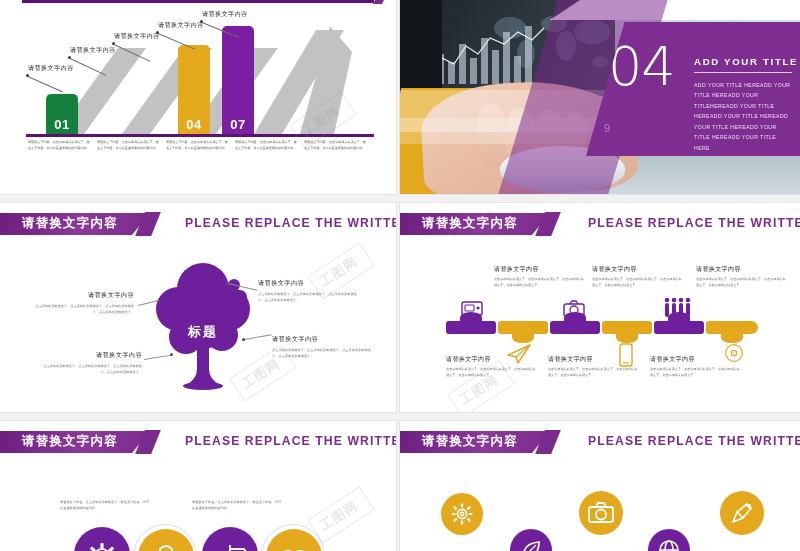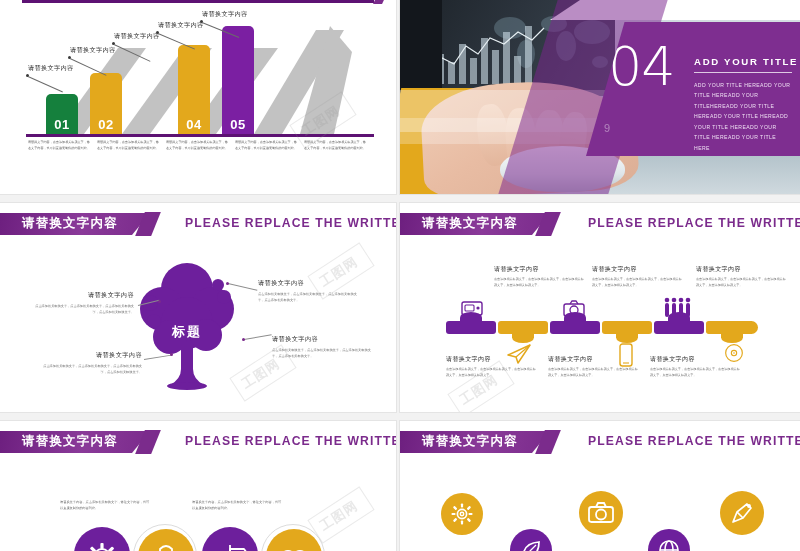--- a/index.html
+++ b/index.html
@@ -95,21 +95,21 @@
   .panel .ttl{position:absolute;left:108px;top:34px;color:#fff;font-size:9.6px;
     letter-spacing:1.7px;font-weight:bold;white-space:nowrap;}
   .panel .rule{position:absolute;left:108px;top:50px;width:98px;height:1px;background:rgba(255,255,255,.75);}
   .panel .body{position:absolute;left:108px;top:58px;width:100px;color:#f0e0f4;
     font-size:5.1px;line-height:2.05;letter-spacing:.45px;}
   .panel .ghost10{position:absolute;left:18px;top:100px;color:rgba(255,255,255,.4);font-size:11px;}
   .topwhite{position:absolute;left:150px;top:0;width:250px;height:20px;background:#fff;
     clip-path:polygon(12% 0,100% 0,100% 100%,0 100%);}
 
   
-  .tree{position:absolute;left:132px;top:58px;width:110px;height:132px;}
+  .tree{position:absolute;left:148px;top:58px;width:110px;height:132px;}
   .tree svg{display:block;}
   .tree .cap{position:absolute;left:0;top:62px;width:110px;text-align:center;color:#fff;
     font-size:13px;font-weight:bold;letter-spacing:2px;}
   .tnode{position:absolute;width:104px;}
   .tnode .h{font-size:6.2px;color:#2a2a2a;letter-spacing:.4px;margin-bottom:3px;}
   .tnode .p{font-size:3.2px;line-height:1.9;color:#666;word-break:break-all;}
   .tnode.r .h,.tnode.r .p{text-align:left;}
   .tnode.l{text-align:right;}
   .tline{position:absolute;height:1px;background:#8d8d8d;transform-origin:left center;}
   .tdot{position:absolute;width:3px;height:3px;border-radius:50%;background:#7b2b8c;}
@@ -152,28 +152,25 @@
         <polygon points="56,128 118,42 146,42 84,128" fill="#c2c2c2"></polygon>
         <polygon points="122,128 184,42 212,42 150,128" fill="#c2c2c2"></polygon>
         <polygon points="188,128 250,42 278,42 216,128" fill="#c2c2c2"></polygon>
         <polygon points="254,128 316,24 344,24 282,128" fill="#c2c2c2"></polygon>
         <polygon points="300,128 330,20 352,46 334,128" fill="#c2c2c2"></polygon>
       </svg>
 
       <div class="bar" style="left:46px;width:32px;height:42px;background:#15803d">
         <span class="num">01</span>
       </div>
-      <div class="bar" style="left:90px;width:32px;height:63px;background:#e3a81c">
-        <span class="num">02</span>
-      </div>
       <div class="bar" style="left:178px;width:32px;height:91px;background:#e3a81c">
         <span class="num">04</span>
       </div>
       <div class="bar" style="left:222px;width:32px;height:110px;background:#7b1fa2">
-        <span class="num">05</span>
+        <span class="num">07</span>
       </div>
 
       <div class="baseline"></div>
 
       <div class="dot" style="left:26px;top:68px"></div>
       <div class="lead" style="left:28px;top:70px;width:38px;transform:rotate(24deg)"></div>
       <div class="lbl" style="left:28px;top:58px">请替换文字内容</div>
 
       <div class="dot" style="left:68px;top:50px"></div>
       <div class="lead" style="left:70px;top:52px;width:40px;transform:rotate(25deg)"></div>

